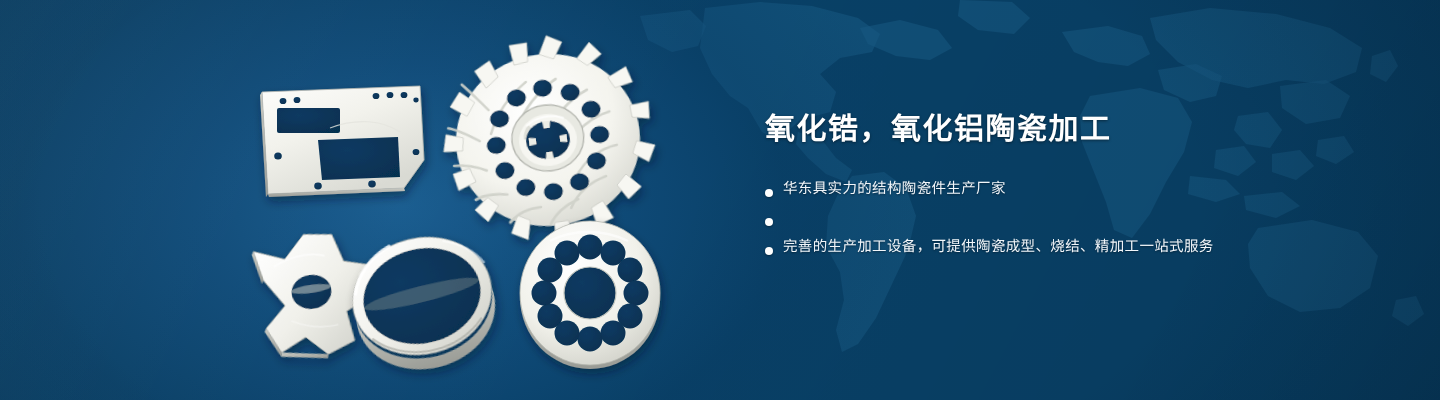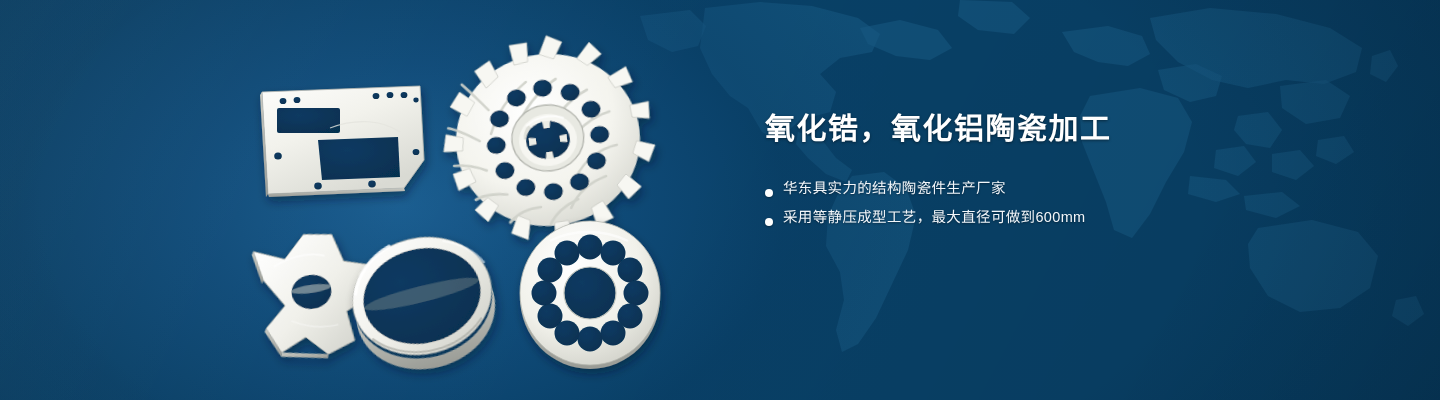--- a/index.html
+++ b/index.html
@@ -366,17 +366,20 @@
 
     <h1 class="headline">氧化锆，氧化铝陶瓷加工</h1>
 
     <ul class="bullets">
       <li class="bullet">
         <span class="bullet-dot"></span>
         <span class="bullet-text">华东具实力的结构陶瓷件生产厂家</span>
       </li>
       <li class="bullet">
         <span class="bullet-dot"></span>
-        <span class="bullet-text">采用等静压成型工艺，最大直径可做到600mm</span>
+      </li>
+      <li class="bullet">
+        <span class="bullet-dot"></span>
+        <span class="bullet-text">完善的生产加工设备，可提供陶瓷成型、烧结、精加工一站式服务</span>
       </li>
     </ul>
   </div>
 </div>
 
 </body></html>

